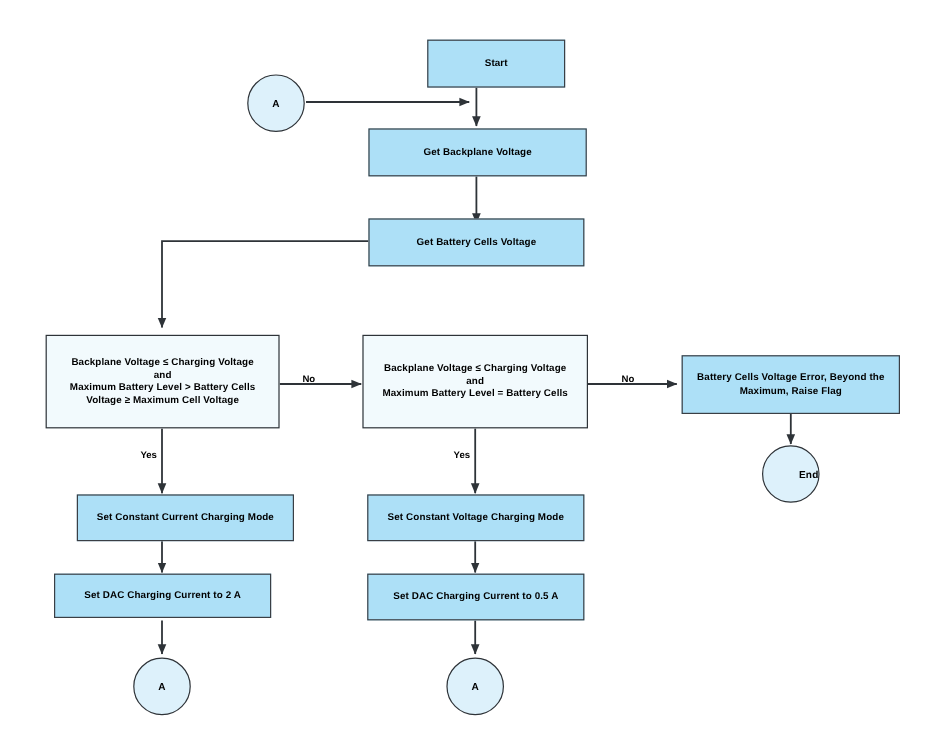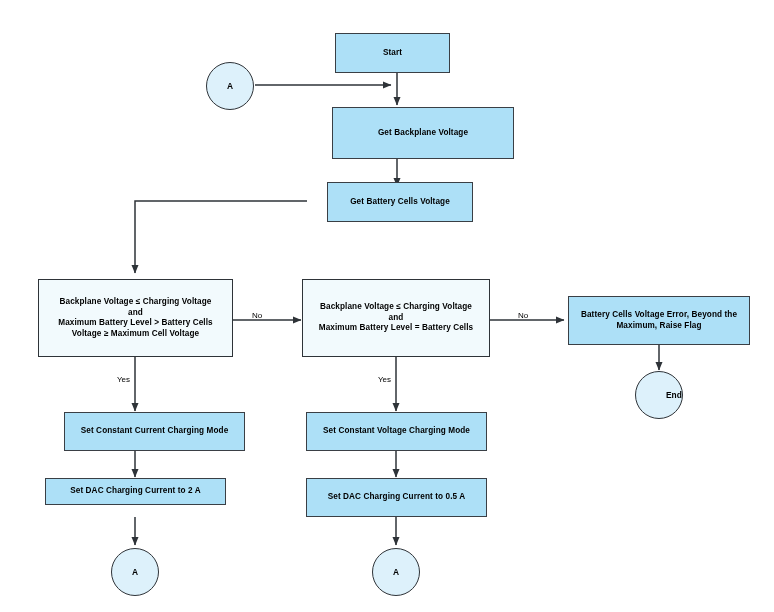--- a/index.html
+++ b/index.html
@@ -52,21 +52,21 @@
   }
   .circ {
     background: #ddf1fb;
     border: 1.5px solid #2e3338;
     border-radius: 50%;
     font-size: 8.4px;
   }
   .edge-label {
     position: absolute;
     font-size: 8px;
-    font-weight: normal;
+    font-weight: bold;
     color: #000000;
     z-index: 3;
     white-space: nowrap;
   }
   .nline { white-space: pre-line; }
 </style>
 </head>
 <body>
 
 <div id="canvas">
@@ -102,29 +102,29 @@
 
     <path d="M135,517 L135,545" stroke="#2e3338" stroke-width="1.5" fill="none" marker-end="url(#arw)"></path>
 
     <path d="M396,517 L396,545" stroke="#2e3338" stroke-width="1.5" fill="none" marker-end="url(#arw)"></path>
   </svg>
 
   <div class="node circ" style="left:206px; top:62px; width:48px; height:48px;">
     <span>A</span>
   </div>
 
-  <div class="node proc" style="left:335px; top:33px; width:115px; height:40px;">
+  <div class="node proc" style="left:356px; top:33px; width:115px; height:40px;">
     <span>Start</span>
   </div>
 
-  <div class="node proc" style="left:307px; top:107px; width:182px; height:52px;margin-left:25px;">
+  <div class="node proc" style="left:307px; top:107px; width:182px; height:40px;">
     <span>Get Backplane Voltage</span>
   </div>
 
-  <div class="node proc" style="left:307px; top:182px; width:146px; height:40px;margin-left:20px;">
+  <div class="node proc" style="left:307px; top:182px; width:180px; height:40px;">
     <span>Get Battery Cells Voltage</span>
   </div>
 
   <div class="node decision" style="left:38px; top:279px; width:195px; height:78px;">
     <span class="nline">Backplane Voltage ≤ Charging Voltage
 and
 Maximum Battery Level &gt; Battery Cells
 Voltage ≥ Maximum Cell Voltage</span>
   </div>
 
@@ -144,21 +144,21 @@
   </div>
 
   <div class="node proc" style="left:45px; top:412px; width:181px; height:39px;margin-left:19px;">
     <span>Set Constant Current Charging Mode</span>
   </div>
 
   <div class="node proc" style="left:306px; top:412px; width:181px; height:39px;">
     <span>Set Constant Voltage Charging Mode</span>
   </div>
 
-  <div class="node proc" style="left:45px; top:478px; width:181px; height:27px;">
+  <div class="node proc" style="left:45px; top:478px; width:181px; height:37px;">
     <span>Set DAC Charging Current to 2 A</span>
   </div>
 
   <div class="node proc" style="left:306px; top:478px; width:181px; height:39px;justify-content:center;">
     <span>Set DAC Charging Current to 0.5 A</span>
   </div>
 
   <div class="node circ" style="left:111px; top:548px; width:48px; height:48px;">
     <span>A</span>
   </div>

